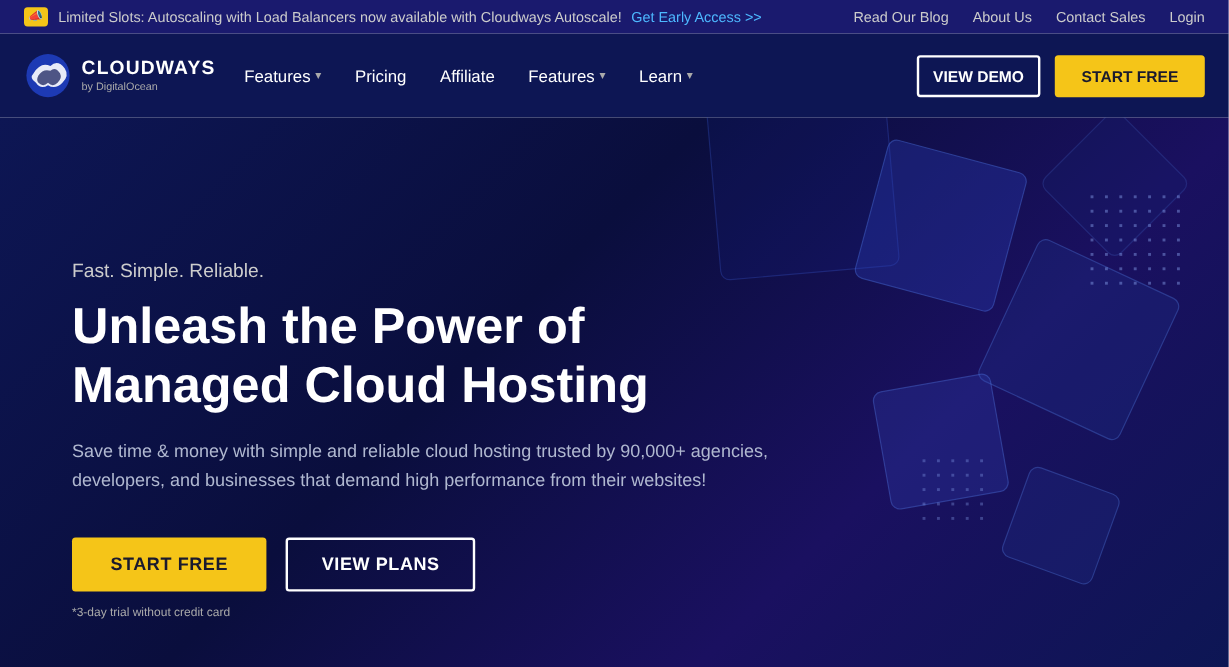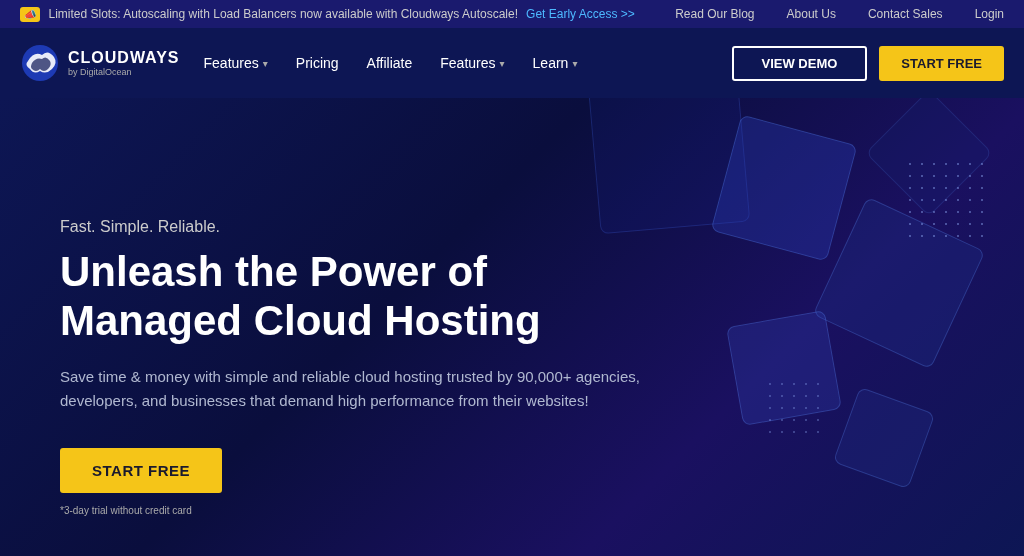--- a/index.html
+++ b/index.html
@@ -33,21 +33,21 @@
     }
     .top-bar-cta {
       color: #4db8ff;
       font-size: 12px;
       cursor: pointer;
       text-decoration: none;
     }
     .top-bar-right {
       display: flex;
       align-items: flex-start;
-      gap: 32px;
+      gap: 20px;
     }
     .top-bar-right a {
       color: #ccc;
       text-decoration: none;
       font-size: 12px;
       cursor: pointer;
     }
 
     
     .navbar {
@@ -109,21 +109,21 @@
     }
     .navbar-right {
       display: flex;
       align-items: center;
       gap: 12px;
     }
     .btn-view-demo {
       background: transparent;
       border: 2px solid white;
       color: white;
-      padding: 8px 28px;
+      padding: 8px 12px;
       font-size: 13px;
       font-weight: bold;
       cursor: pointer;
       border-radius: 3px;
       white-space: nowrap;
     }
     .btn-start-free-nav {
       background: #f5c518;
       border: none;
       color: #1a1a2e;
@@ -312,20 +312,21 @@
 
 <section class="hero">
   <div class="hero-content">
     <p class="hero-tagline">Fast. Simple. Reliable.</p>
     <h1 class="hero-title">
       Unleash the Power of<br>Managed Cloud Hosting
     </h1>
     <p class="hero-description">Save time &amp; money with simple and reliable cloud hosting trusted by 90,000+ agencies, developers, and businesses that demand high performance from their websites!</p>
     <div class="hero-buttons">
       <button class="btn-start-free-hero">START FREE</button>
+      <button class="btn-view-plans">VIEW PLANS</button>
     </div>
     <p class="trial-note">*3-day trial without credit card</p>
   </div>
 
   <div class="hero-visual">
     <div class="hex-grid">
       <div class="hex hex-6"></div>
       <div class="hex hex-1"></div>
       <div class="hex hex-4"></div>
       <div class="hex hex-2"></div>

